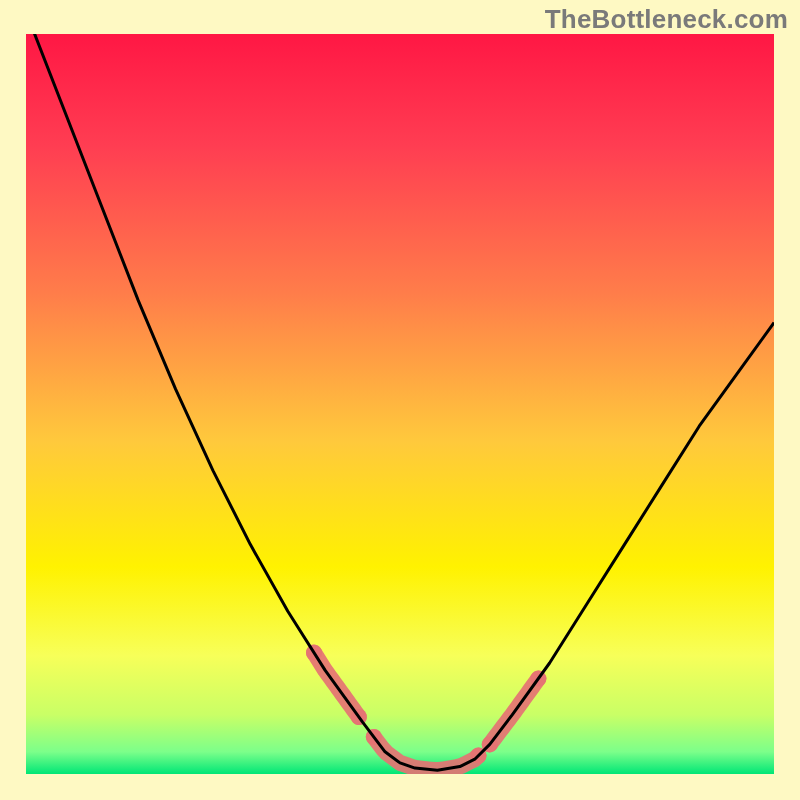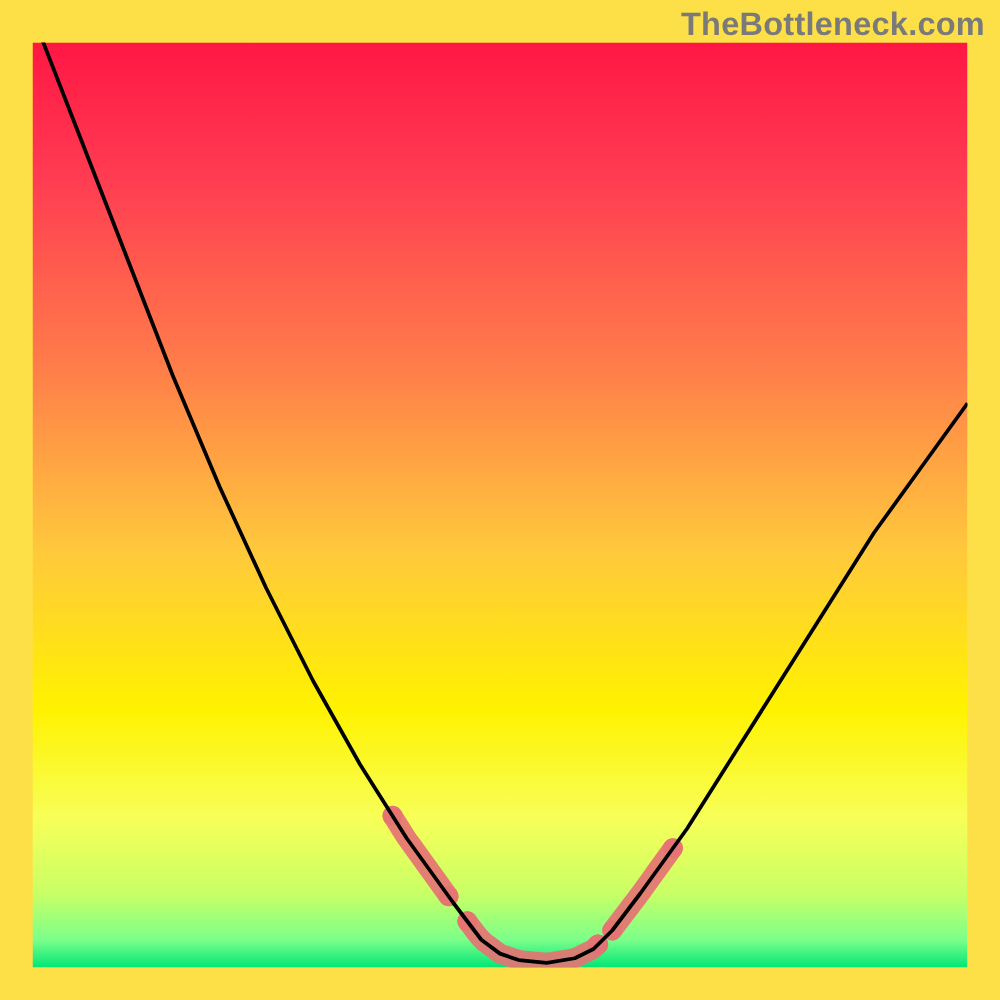--- a/index.html
+++ b/index.html
@@ -1,21 +1,21 @@
 <!DOCTYPE html>
 <html><head>
 <meta charset="utf-8">
 <style>
   * { margin: 0; padding: 0; box-sizing: border-box; }
   html, body { width: 800px; height: 800px; overflow: hidden; background: #000; }
   .frame {
     position: absolute;
     left: 0; top: 0;
     width: 800px; height: 800px;
-    background: #fde047;
+    background: #fef9c3;
   }
   .watermark {
     position: absolute;
     top: 4px;
     right: 12px;
     font-family: Arial, Helvetica, sans-serif;
     font-size: 26px;
     font-weight: 600;
     color: #7a7a7a;
     letter-spacing: 0.2px;

